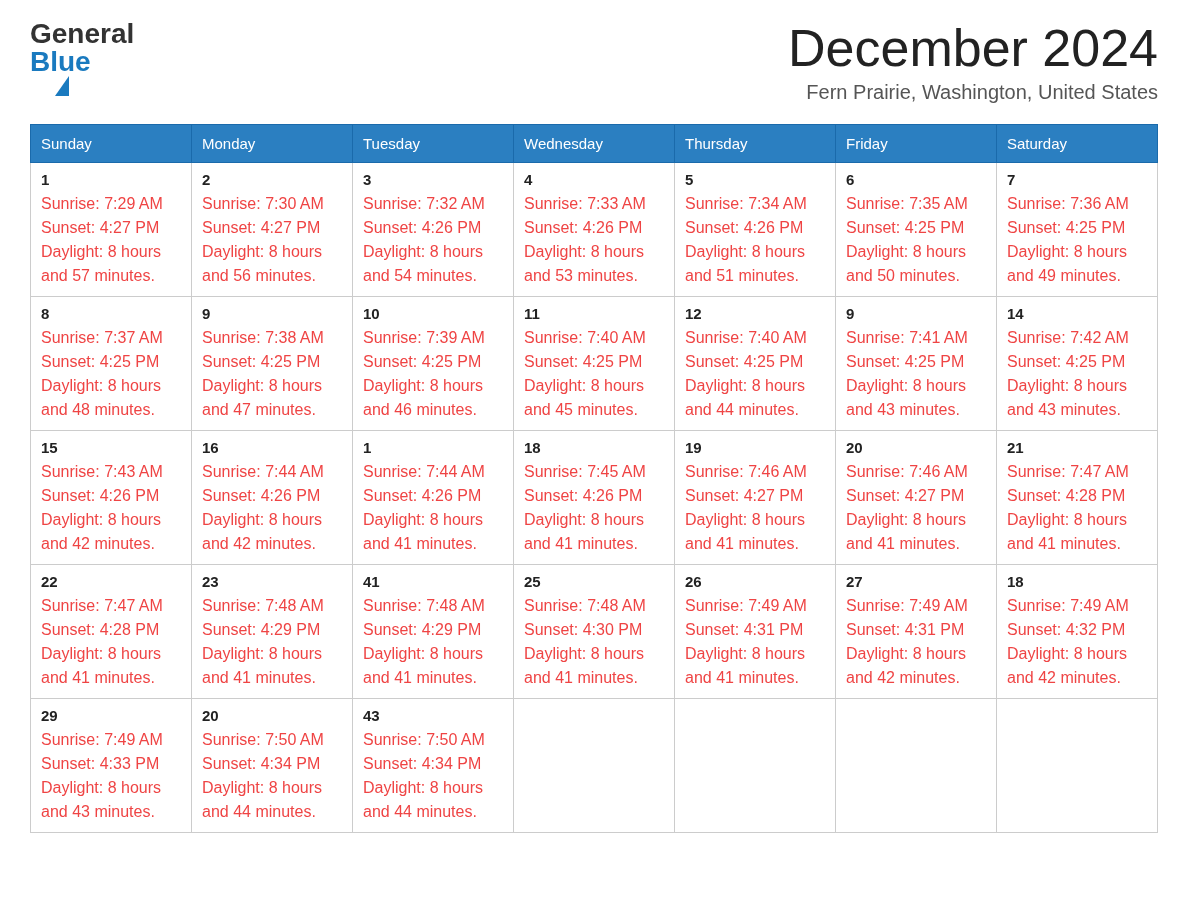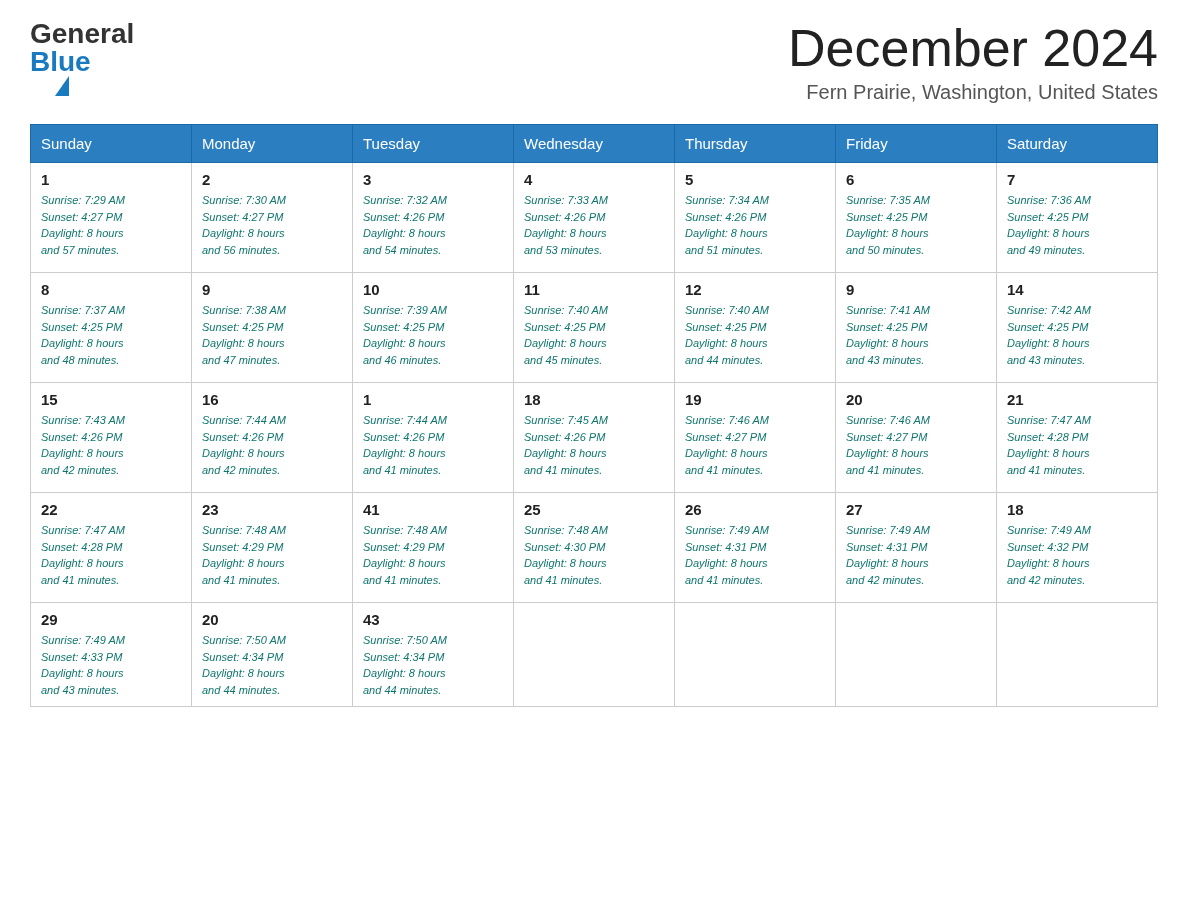--- a/index.html
+++ b/index.html
@@ -86,24 +86,23 @@
     .cell-top {
       border-top: 2px solid #2b7fc1;
     }
     .day-number {
       font-size: 15px;
       font-weight: bold;
       color: #222;
       margin-bottom: 4px;
     }
     .day-info {
-      font-size: 11px;
-      color: #0f766e;
+      font-size: 16px;
+      color: #ef4444;
       line-height: 1.5;
-      font-style: italic;
     }
     tr td {
       height: 110px;
     }
     tr:last-child td {
       height: 100px;
     }
   </style>
 </head>
 <body>

